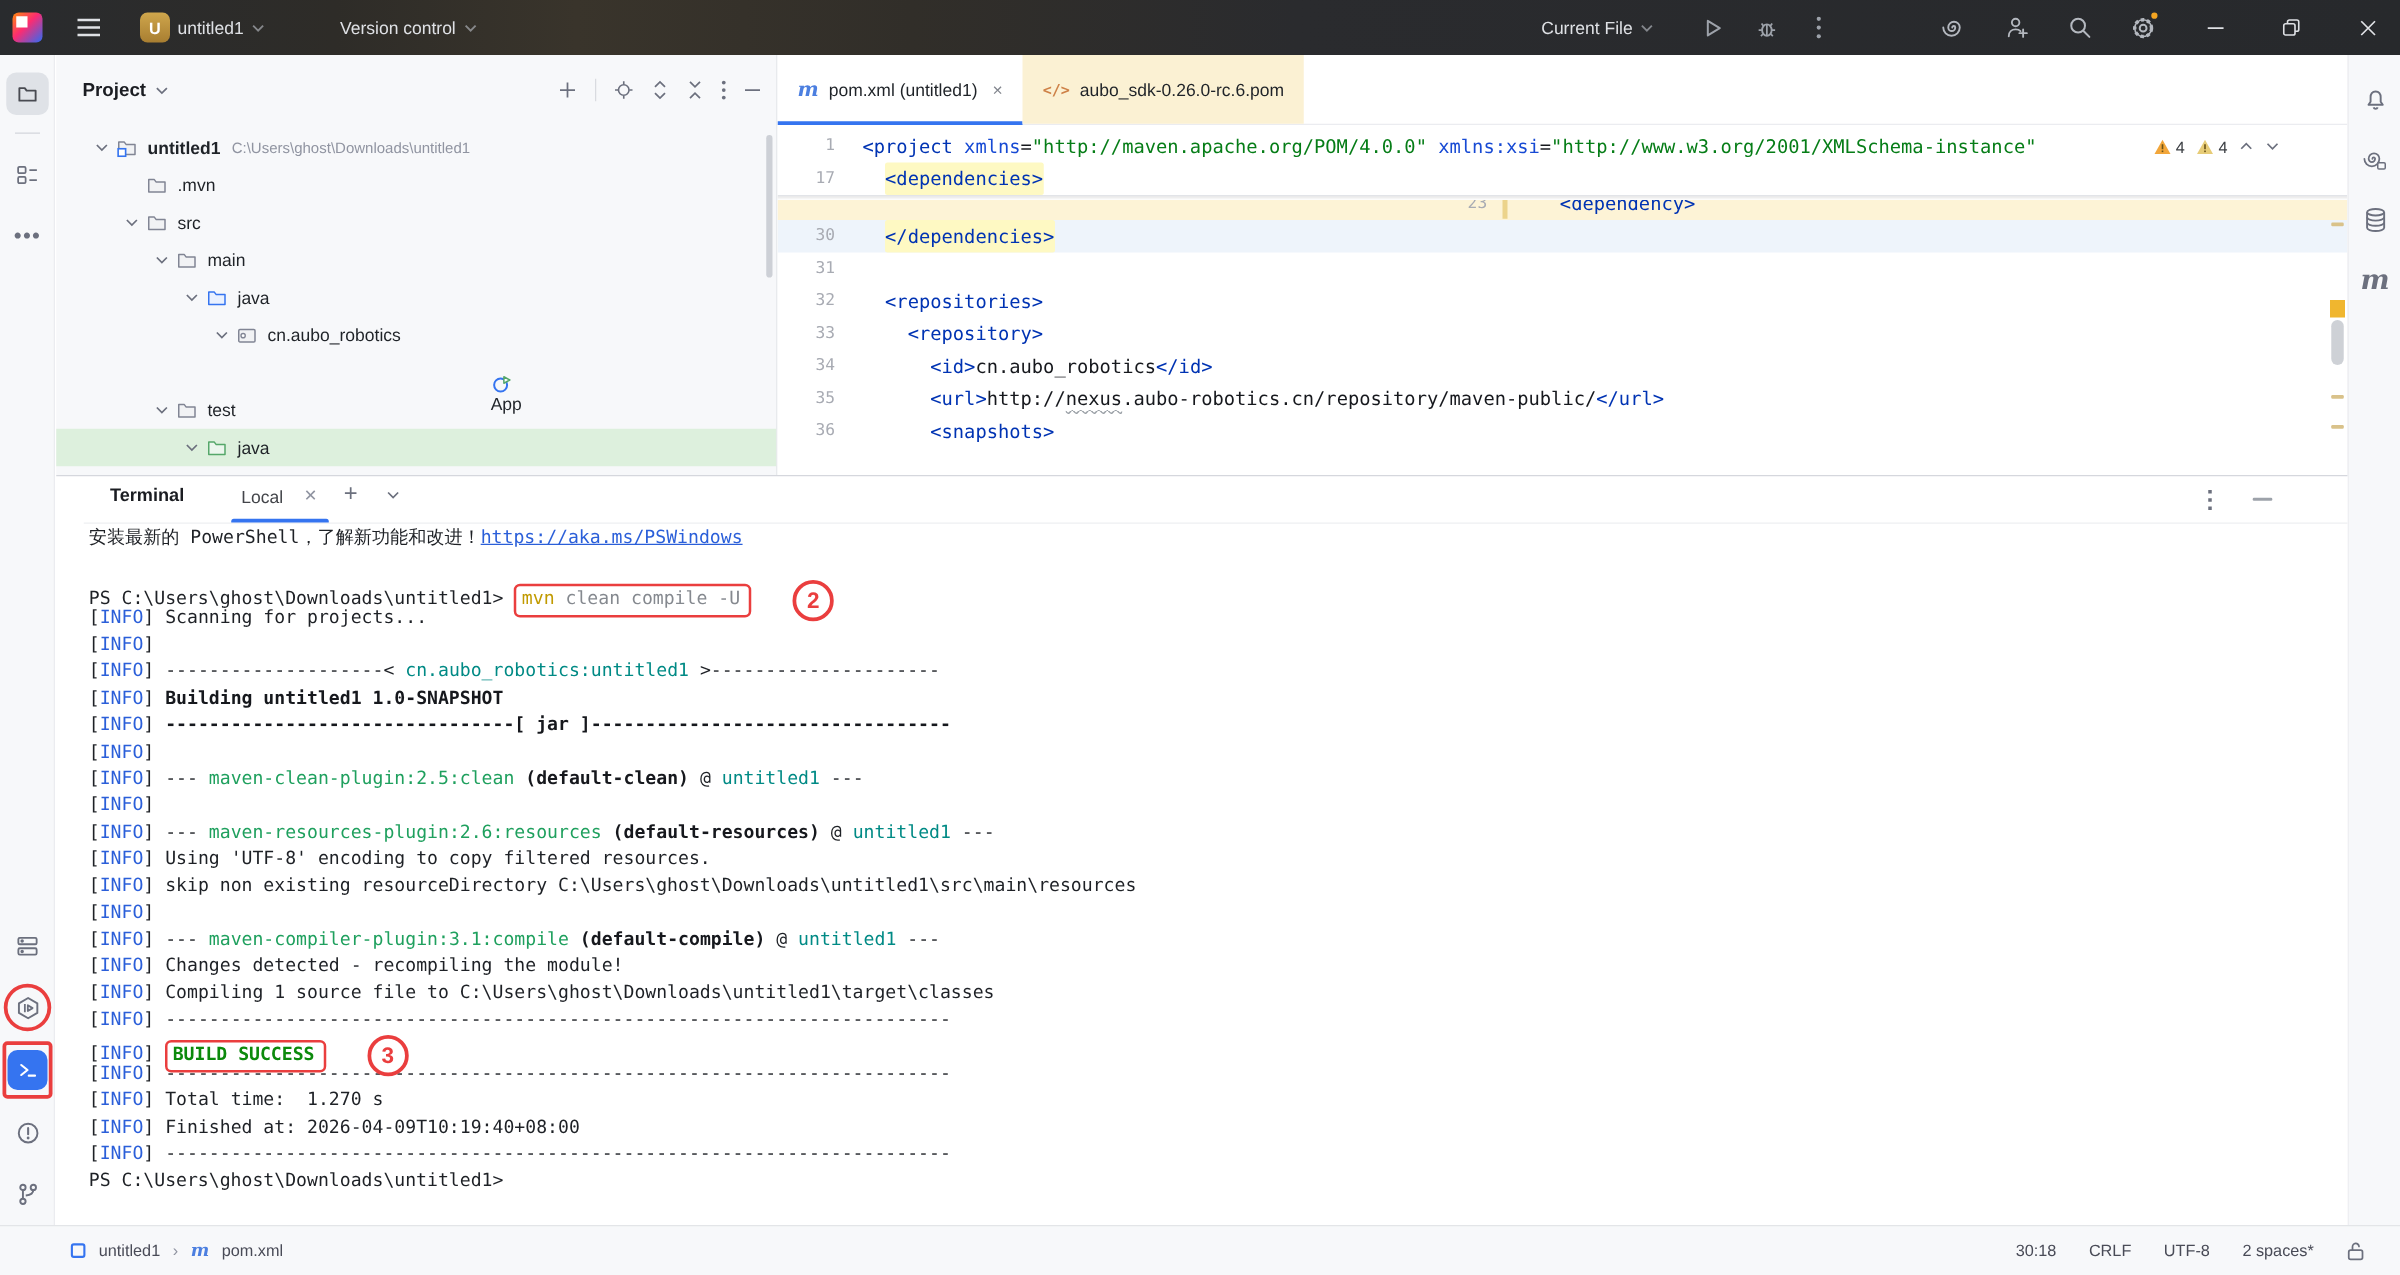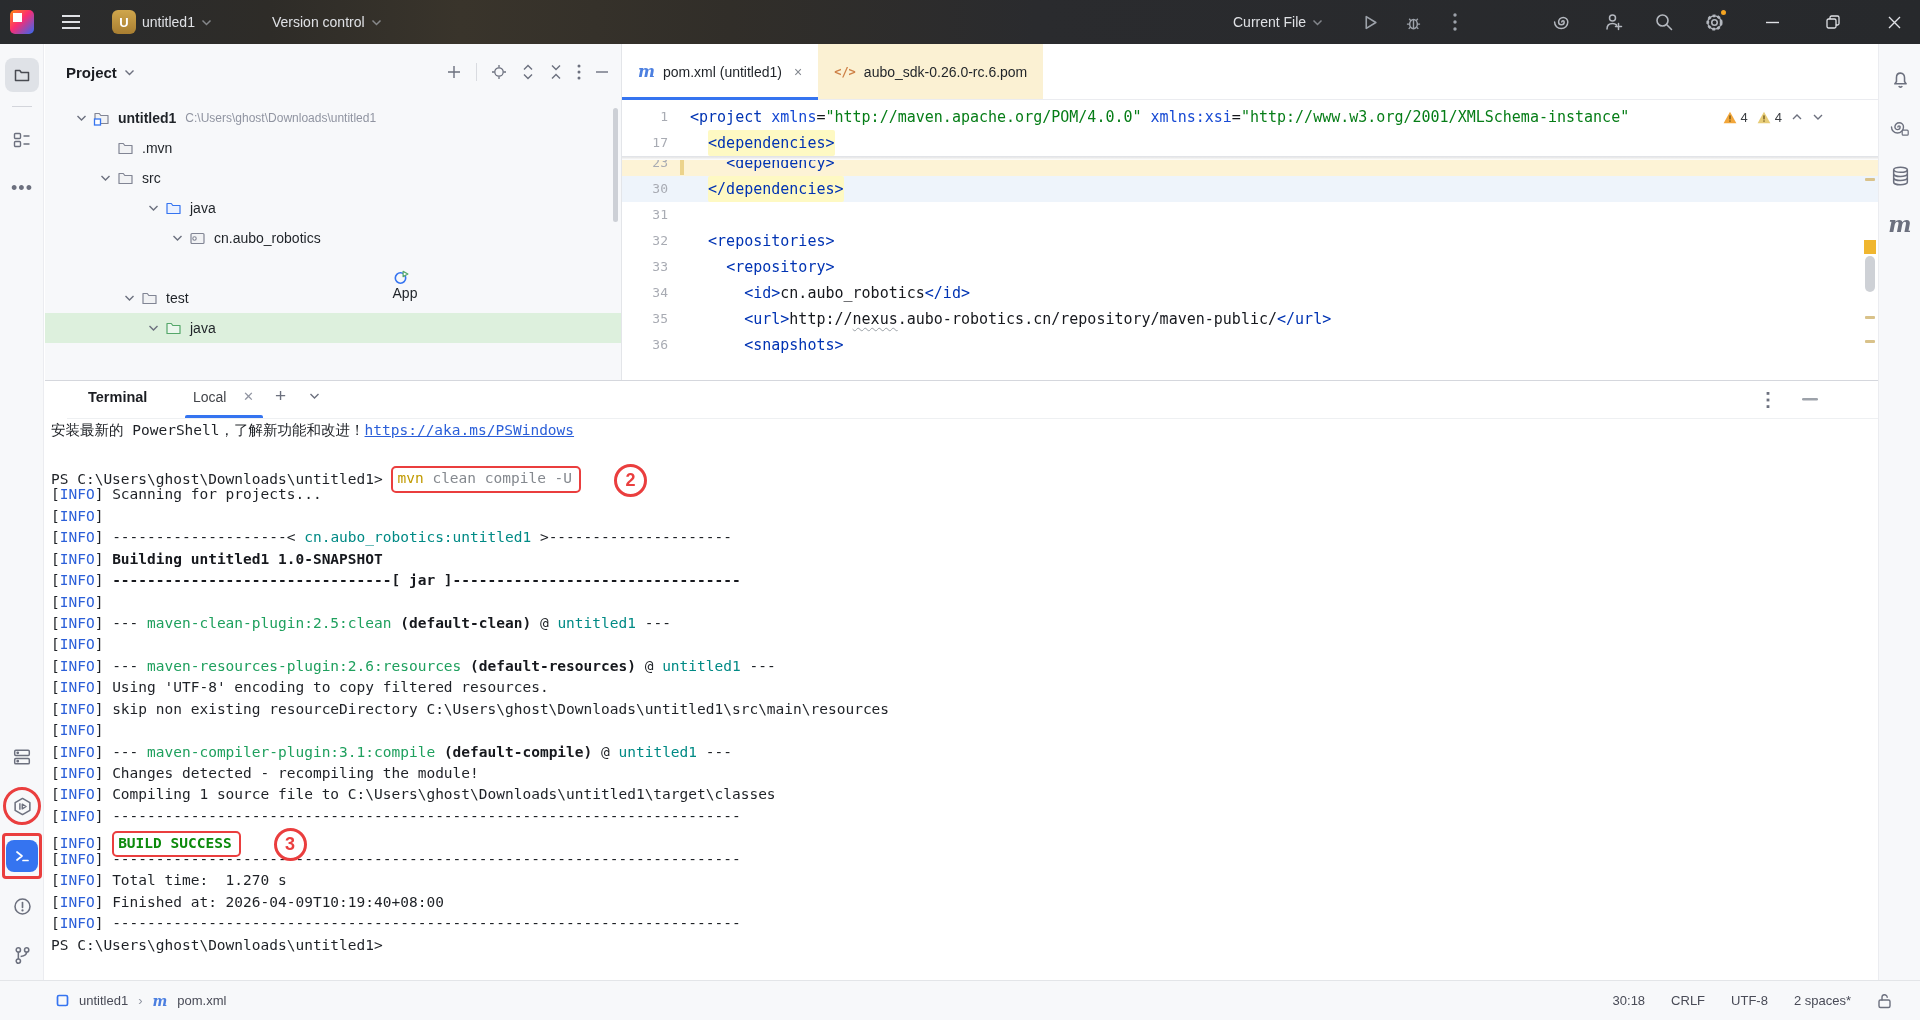--- a/index.html
+++ b/index.html
@@ -57,21 +57,21 @@
   .code-icon { font-family:"DejaVu Sans Mono", monospace; font-weight:bold; color:#ce8147; font-size:12px; }
   .code { position:relative; padding-top:4px; font-family:"DejaVu Sans Mono", monospace; font-size:15px; }
   .c-row { position:relative; height:26px; }
   .c-in { display:flex; height:26px; line-height:26px; white-space:pre; }
   .c-num { width:50px; text-align:right; color:#a8abb3; font-size:13px; flex:none; padding-right:4px; }
   .c-gap { width:18px; flex:none; position:relative; }
   .c-strip { position:absolute; left:8px; top:1px; bottom:1px; width:4px; background:#ecd38b; }
   .c-row.usage { background:#fdf3d6; }
   .c-row.cur { background:#eef4fb; }
   .c-row.part { height:16px; overflow:hidden; }
-  .c-row.part .c-in { transform:translateY(-10px); }
+  .c-row.part .c-in { transform:translateY(-10px);justify-content:center; }
   .sticky-shadow { height:4px; background:linear-gradient(180deg,rgba(0,0,0,.10),rgba(0,0,0,0)); border-top:1px solid #e2e4e8; }
   .ck-tag { color:#0033b3; } .ck-attr { color:#174ad4; } .ck-str { color:#067d17; } .ck-txt { color:#16181d; }
   .ck-hl { color:#0033b3; background:#fef9c3; border-radius:2px; }
   .ck-sq { color:#16181d; text-decoration:underline wavy #9aa0a6 1px; text-underline-offset:3px; }
   .inspect { position:absolute; right:50px; top:62px; height:22px; display:flex; align-items:center; gap:9px;
     font-size:13px; color:#3b3e43; background:#fff; padding:0 4px; }
   .inspect .grp { display:flex; align-items:center; gap:4px; }
   .stripe { position:absolute; right:0; top:0; width:16px; height:336px; }
   .stripe .mark { position:absolute; right:3px; width:10px; height:3px; background:#d9c28a; border-radius:1px; }
   .stripe .blockA { position:absolute; right:2px; width:12px; background:#f0b62f; }
@@ -84,21 +84,21 @@
 
   
   .terminal { position:absolute; left:45px; top:380px; width:1833px; height:600px; background:#fff; border-top:1px solid #d5d7dd; }
   .t-header { position:relative; height:38px; border-bottom:1px solid #eef0f2; font-size:14px;margin-left:22px; }
   .t-title { position:absolute; left:21px; top:8px; font-weight:bold; font-size:14.5px; color:#1b1d22; }
   .t-tab { position:absolute; left:126px; top:8px; color:#43454a; }
   .t-tab-close { position:absolute; left:176px; top:8px; color:#9094a1; font-size:13px; }
   .t-plus { position:absolute; left:208px; top:4px; color:#6c707e; font-size:19px; font-weight:300; }
   .t-chev { position:absolute; left:242px; top:12px; }
   .t-underline { position:absolute; left:118px; bottom:0; width:78px; height:3px; background:#3574f0; border-radius:2px 2px 0 0; }
-  .t-out { padding-left:6px; padding-top:1px; font-family:"DejaVu Sans Mono","DejaVu Sans",monospace; font-size:14.5px; }
+  .t-out { padding-left:26px; padding-top:1px; font-family:"DejaVu Sans Mono","DejaVu Sans",monospace; font-size:14.5px; }
   .t-line { height:21.45px; line-height:21.45px; white-space:pre; }
   .tk-d { color:#1e2126; } .tk-b { color:#2b5fd9; } .tk-t { color:#008a85; } .tk-g { color:#1fa05e; }
   .tk-bd { color:#16181d; font-weight:bold; } .tk-gb { color:#0c8a0c; font-weight:bold; }
   .tk-y { color:#c19a00; } .tk-gr { color:#85898f; }
   .tk-lk { color:#2b5fd9; text-decoration:underline; }
 
   
   .redbox { display:inline-block; border:2.5px solid #ea3e3e; border-radius:5px; padding:0 7px 1px 4px; margin:-3px 0; }
   .redbadge { display:inline-flex; width:33px; height:33px; border:3px solid #ea3e3e; border-radius:50%;
     align-items:center; justify-content:center; color:#ea3e3e; font-family:"Liberation Sans",sans-serif;
@@ -341,20 +341,33 @@
             <svg width="11" height="7" viewBox="0 0 11 7">
               <path d="M1.5 1 L5.5 5 L9.5 1" stroke="#6c707e" stroke-width="1.4" fill="none"></path>
             </svg>
           </span>
           <span class="tr-icon">
             <svg width="17" height="16" viewBox="0 0 16 16">
               <path d="M1.5 13.5V3.5h4.3l1.5 2h7.2v8z" fill="#f1f2f4" stroke="#818594" stroke-width="1.2" stroke-linejoin="round"></path>
             </svg>
           </span>
           <span class="tr-label">src</span>
+        </div>
+        <div class="tree-row" style="padding-left: 72px;">
+          <span class="tr-chev">
+            <svg width="11" height="7" viewBox="0 0 11 7">
+              <path d="M1.5 1 L5.5 5 L9.5 1" stroke="#6c707e" stroke-width="1.4" fill="none"></path>
+            </svg>
+          </span>
+          <span class="tr-icon">
+            <svg width="17" height="16" viewBox="0 0 16 16">
+              <path d="M1.5 13.5V3.5h4.3l1.5 2h7.2v8z" fill="#f1f2f4" stroke="#818594" stroke-width="1.2" stroke-linejoin="round"></path>
+            </svg>
+          </span>
+          <span class="tr-label">main</span>
         </div>
         <div class="tree-row" style="padding-left: 96px;">
           <span class="tr-chev">
             <svg width="11" height="7" viewBox="0 0 11 7">
               <path d="M1.5 1 L5.5 5 L9.5 1" stroke="#6c707e" stroke-width="1.4" fill="none"></path>
             </svg>
           </span>
           <span class="tr-icon">
             <svg width="17" height="16" viewBox="0 0 16 16">
               <path d="M1.5 13.5V3.5h4.3l1.5 2h7.2v8z" fill="#eaf1ff" stroke="#3574f0" stroke-width="1.2" stroke-linejoin="round"></path>

